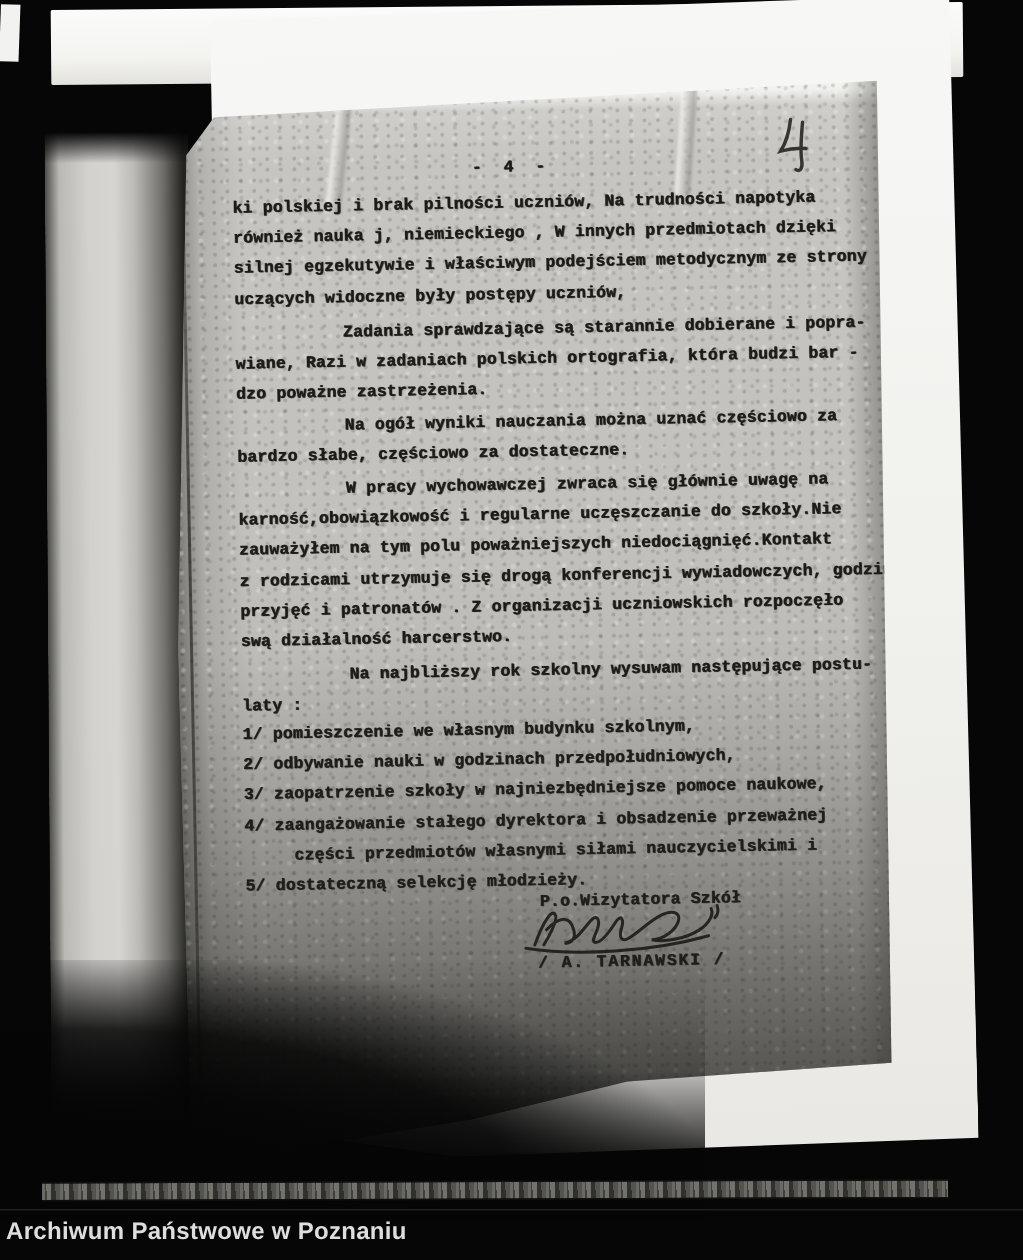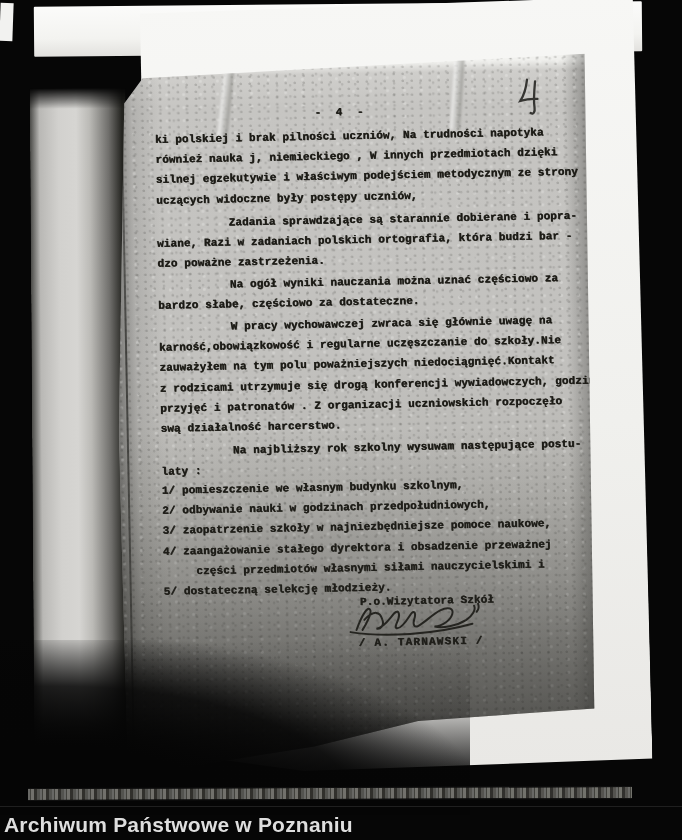--- a/index.html
+++ b/index.html
@@ -63,21 +63,21 @@
   
   .bottom-shadow{position:absolute;left:0;top:640px;width:470px;height:175px;pointer-events:none;
       background:
         radial-gradient(ellipse at 12% 100%,#050505 28%,rgba(5,5,5,.85) 52%,rgba(5,5,5,0) 74%),
         linear-gradient(180deg,transparent 0%,rgba(5,5,5,.18) 42%,rgba(5,5,5,.9) 78%,#050505 94%);}
   .film-strip{position:absolute;left:28px;top:787px;width:604px;height:11px;opacity:.75;
       transform:rotate(-0.2deg);
       background:repeating-linear-gradient(90deg,#8a8a86 0 2px,#55554f 2px 3px,#97968f 3px 6px,#403f3a 6px 9px,#6e6d68 9px 12px);
       border-top:1px solid #141414;border-bottom:1px solid #141414;}
   .hairline{position:absolute;left:0;top:806px;width:100%;height:1px;background:#1f1f1f;}
-  .watermark{position:absolute;left:4px;top:813px;font-size:21px;font-weight:700;color:#dedede;
+  .watermark{position:absolute;left:4px;top:813px;font-size:16px;font-weight:700;color:#dedede;
       font-family:"Liberation Sans",sans-serif;letter-spacing:.2px;}
   svg{display:block;}
 </style>
 </head>
 <body>
 
 <div id="stage">
 
   <div class="corner-chip"></div>
   <div class="top-band"></div>

